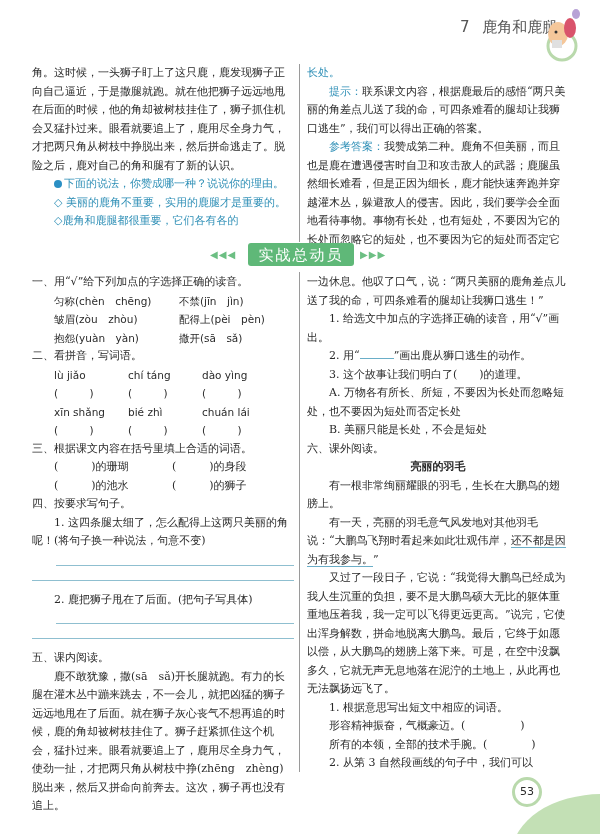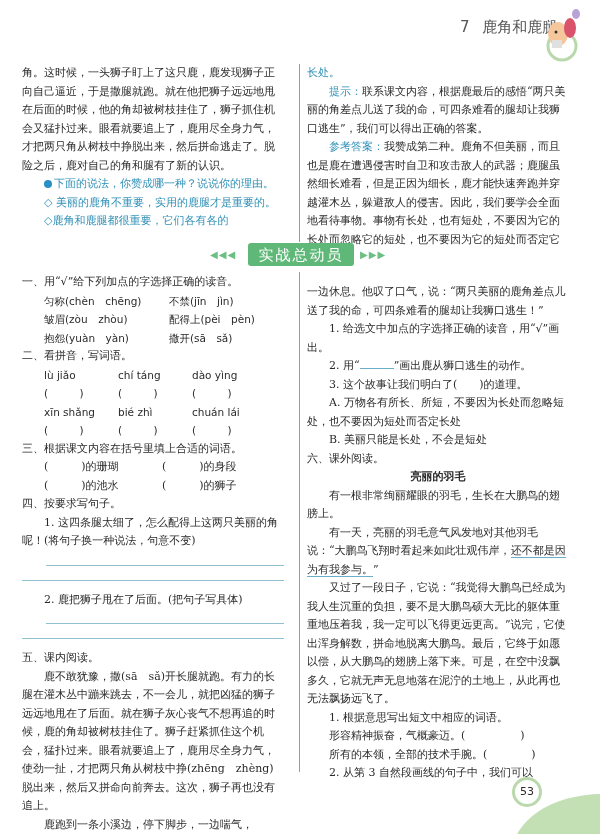--- a/index.html
+++ b/index.html
@@ -3,21 +3,21 @@
 <meta charset="utf-8">
 <style>
   html, body { margin: 0; padding: 0; background: #ffffff; }
   body { width: 600px; height: 834px; position: relative; overflow: hidden;
          font-family: "DejaVu Serif", "Liberation Serif", serif; color: #2a2a2a; }
   .hdr { position: absolute; top: 18px; left: 460px; font-size: 15px; color: #555;
          font-family: "DejaVu Sans", sans-serif; }
   .hdr .num { margin-right: 8px; }
   .mascot { position: absolute; top: 8px; left: 538px; width: 50px; height: 56px; }
   .col { position: absolute; font-size: 11px; line-height: 18.5px; }
-  .colL { left: 22px; top: 64px; width: 262px; }
+  .colL { left: 32px; top: 64px; width: 262px; }
   .colR { left: 307px; top: 64px; width: 262px; }
   .vline { position: absolute; width: 1px; background: #9a9a9a; }
   p { margin: 0; }
   .ind { text-indent: 22px; }
   .ind2 { padding-left: 22px; }
   .blue { color: #2e8fb6; }
   .sans { font-family: "DejaVu Sans", sans-serif; }
   .dot { display: inline-block; width: 8px; height: 8px; border-radius: 50%;
          background: #2a8fc4; margin-right: 2px; vertical-align: middle; }
   .banner { position: absolute; top: 243px; left: 0; width: 600px; height: 24px; }
@@ -134,24 +134,23 @@
   </div>
   <p>四、按要求写句子。</p>
   <p class="ind">1. 这四条腿太细了，怎么配得上这两只美丽的角呢！(将句子换一种说法，句意不变)</p>
   <div class="wline"></div>
   <div class="wline full"></div>
   <p class="ind">2. 鹿把狮子甩在了后面。(把句子写具体)</p>
   <div class="wline"></div>
   <div class="wline full"></div>
   <p>五、课内阅读。</p>
   <p class="ind">鹿不敢犹豫，撒(sā　sǎ)开长腿就跑。有力的长腿在灌木丛中蹦来跳去，不一会儿，就把凶猛的狮子远远地甩在了后面。就在狮子灰心丧气不想再追的时候，鹿的角却被树枝挂住了。狮子赶紧抓住这个机会，猛扑过来。眼看就要追上了，鹿用尽全身力气，使劲一扯，才把两只角从树枝中挣(zhēng　zhèng)脱出来，然后又拼命向前奔去。这次，狮子再也没有追上。</p>
-  <p class="ind">鹿跑到一条小溪边，停下脚步，一边喘气，</p>
 </div>
 
-<div class="col colR" style="top:283px;">
+<div class="col colR" style="top:273px;">
   <p>一边休息。他叹了口气，说：“两只美丽的鹿角差点儿送了我的命，可四条难看的腿却让我狮口逃生！”</p>
   <p class="ind">1. 给选文中加点的字选择正确的读音，用“√”画出。</p>
   <p class="ind"><span>2. 用“</span><span class="blank"></span><span>”画出鹿从狮口逃生的动作。</span></p>
   <p class="ind">3. 这个故事让我们明白了(　　)的道理。</p>
   <p class="ind">A. 万物各有所长、所短，不要因为长处而忽略短处，也不要因为短处而否定长处</p>
   <p class="ind">B. 美丽只能是长处，不会是短处</p>
   <p>六、课外阅读。</p>
   <p class="title">亮丽的羽毛</p>
   <p class="ind">有一根非常绚丽耀眼的羽毛，生长在大鹏鸟的翅膀上。</p>
   <p class="ind"><span>有一天，亮丽的羽毛意气风发地对其他羽毛说：“大鹏鸟飞翔时看起来如此壮观伟岸，</span><span class="ul">还不都是因为有我参与。</span><span>”</span></p>

